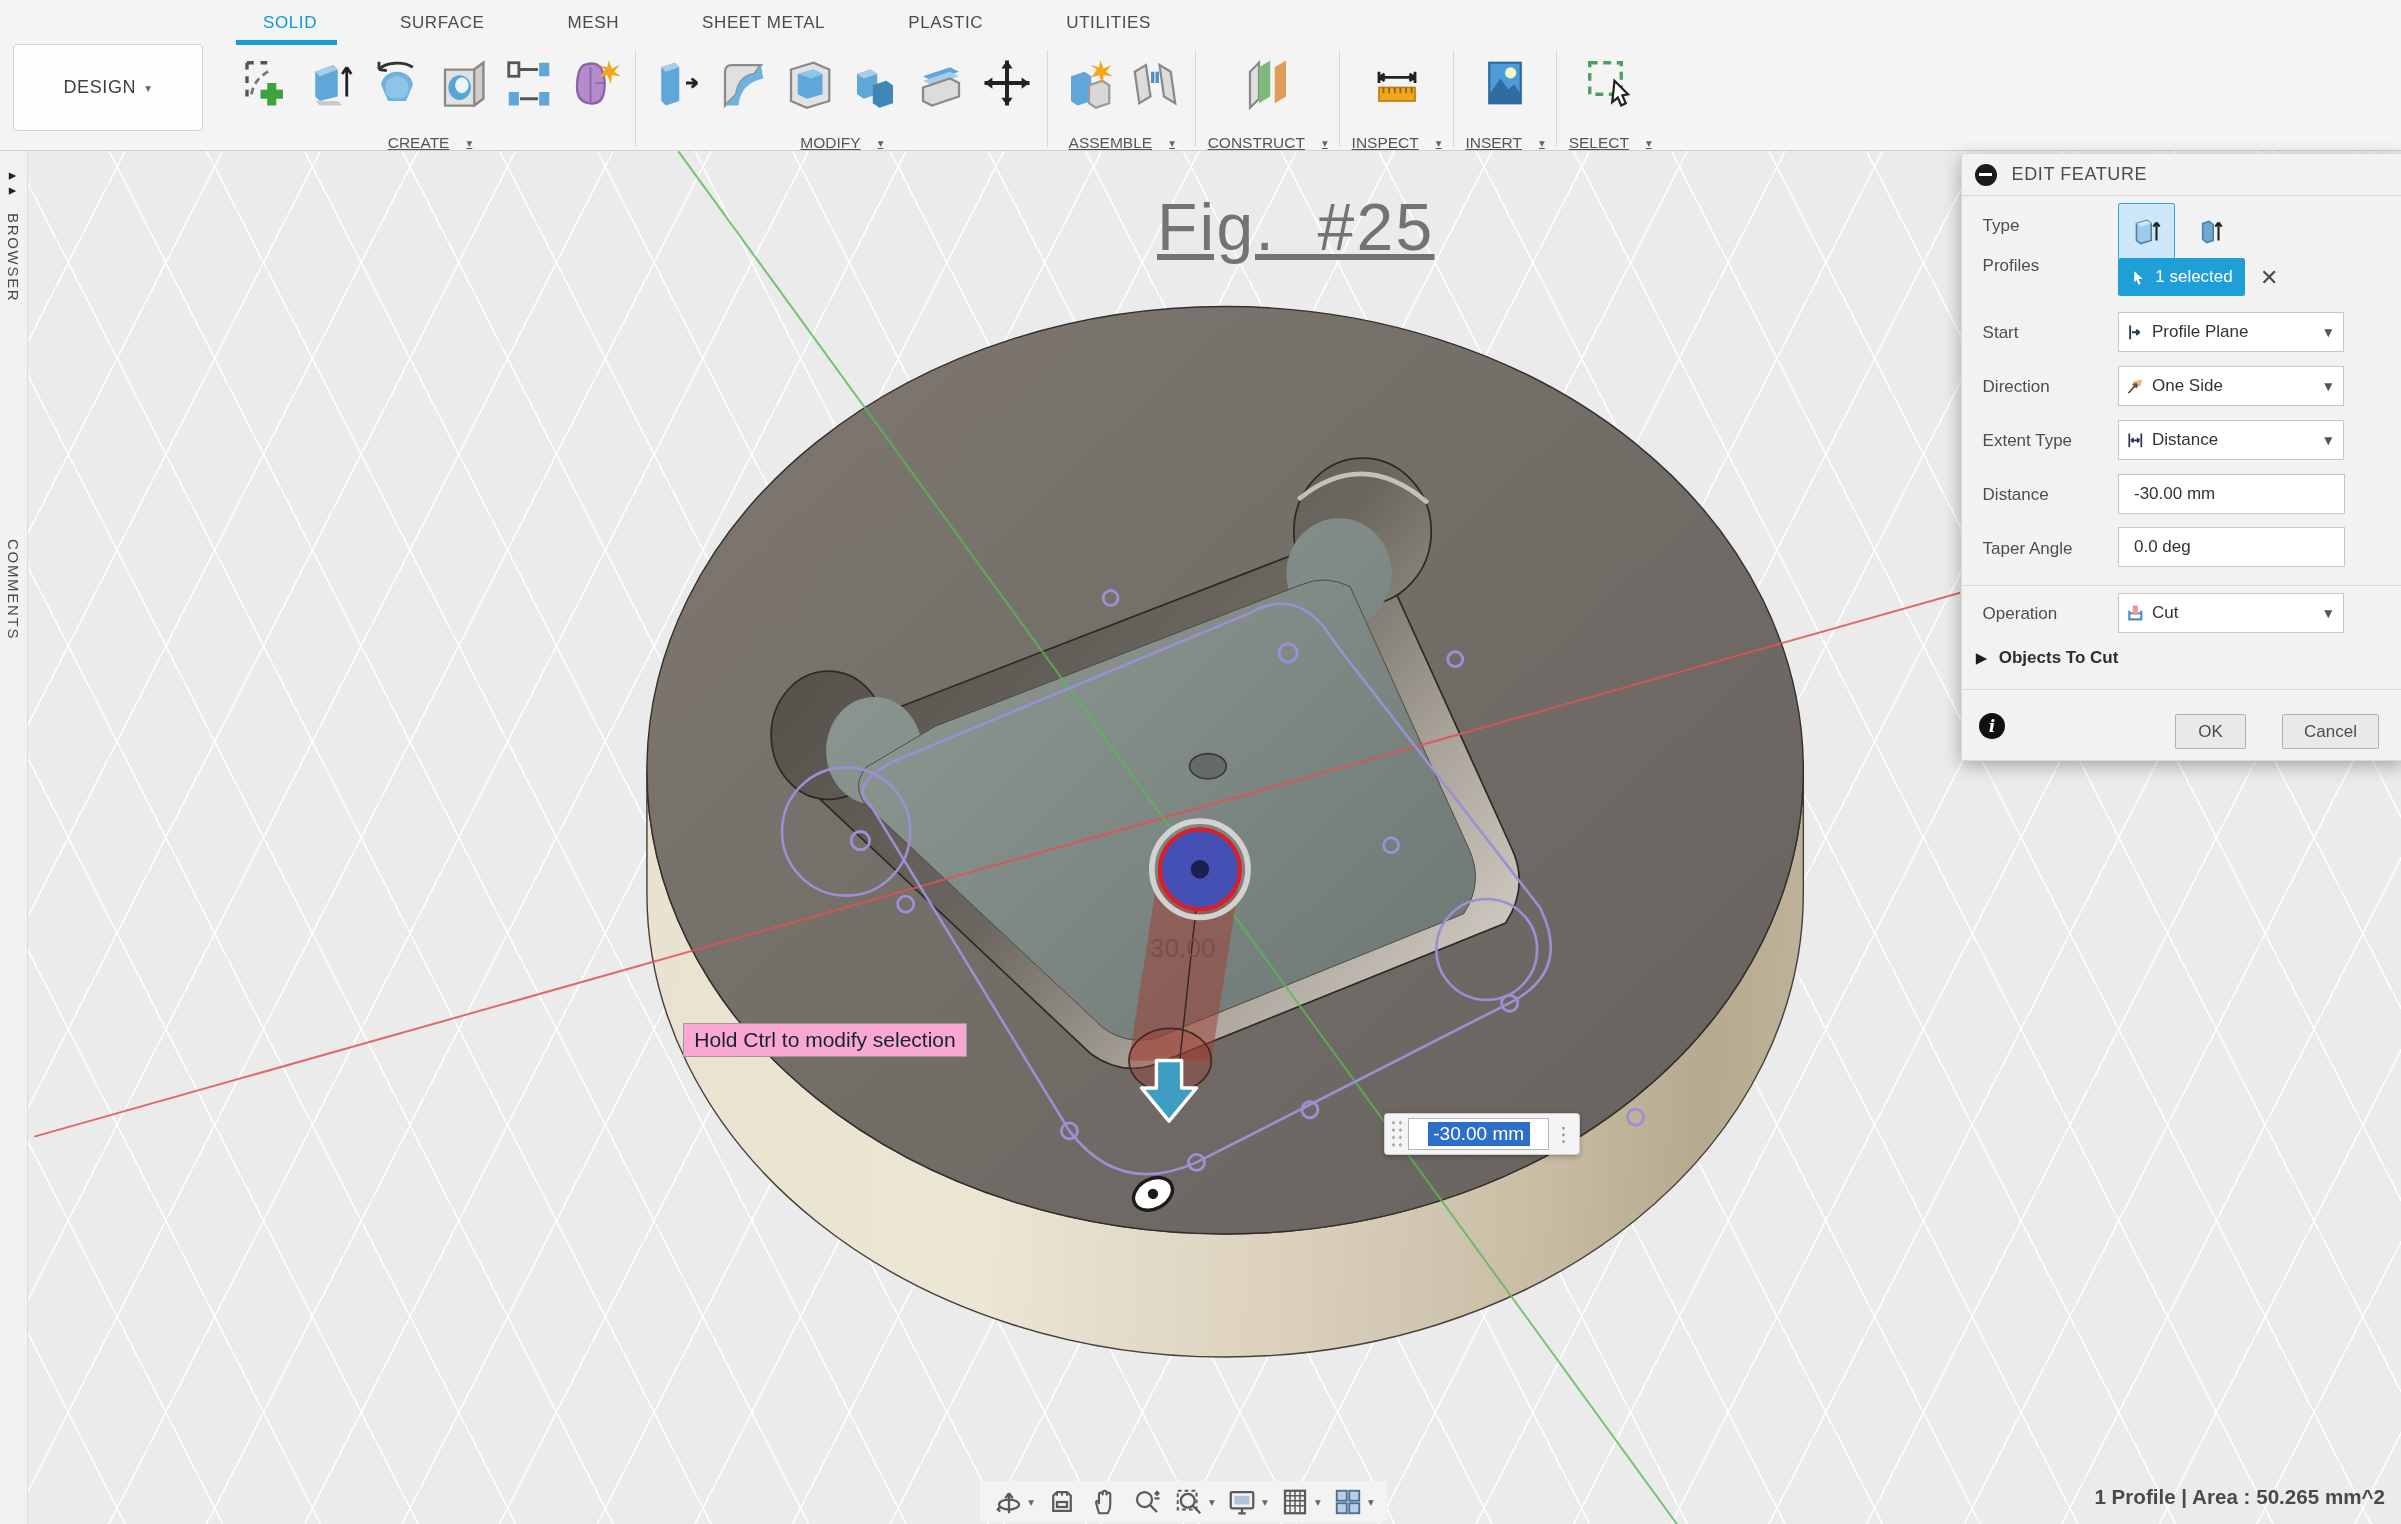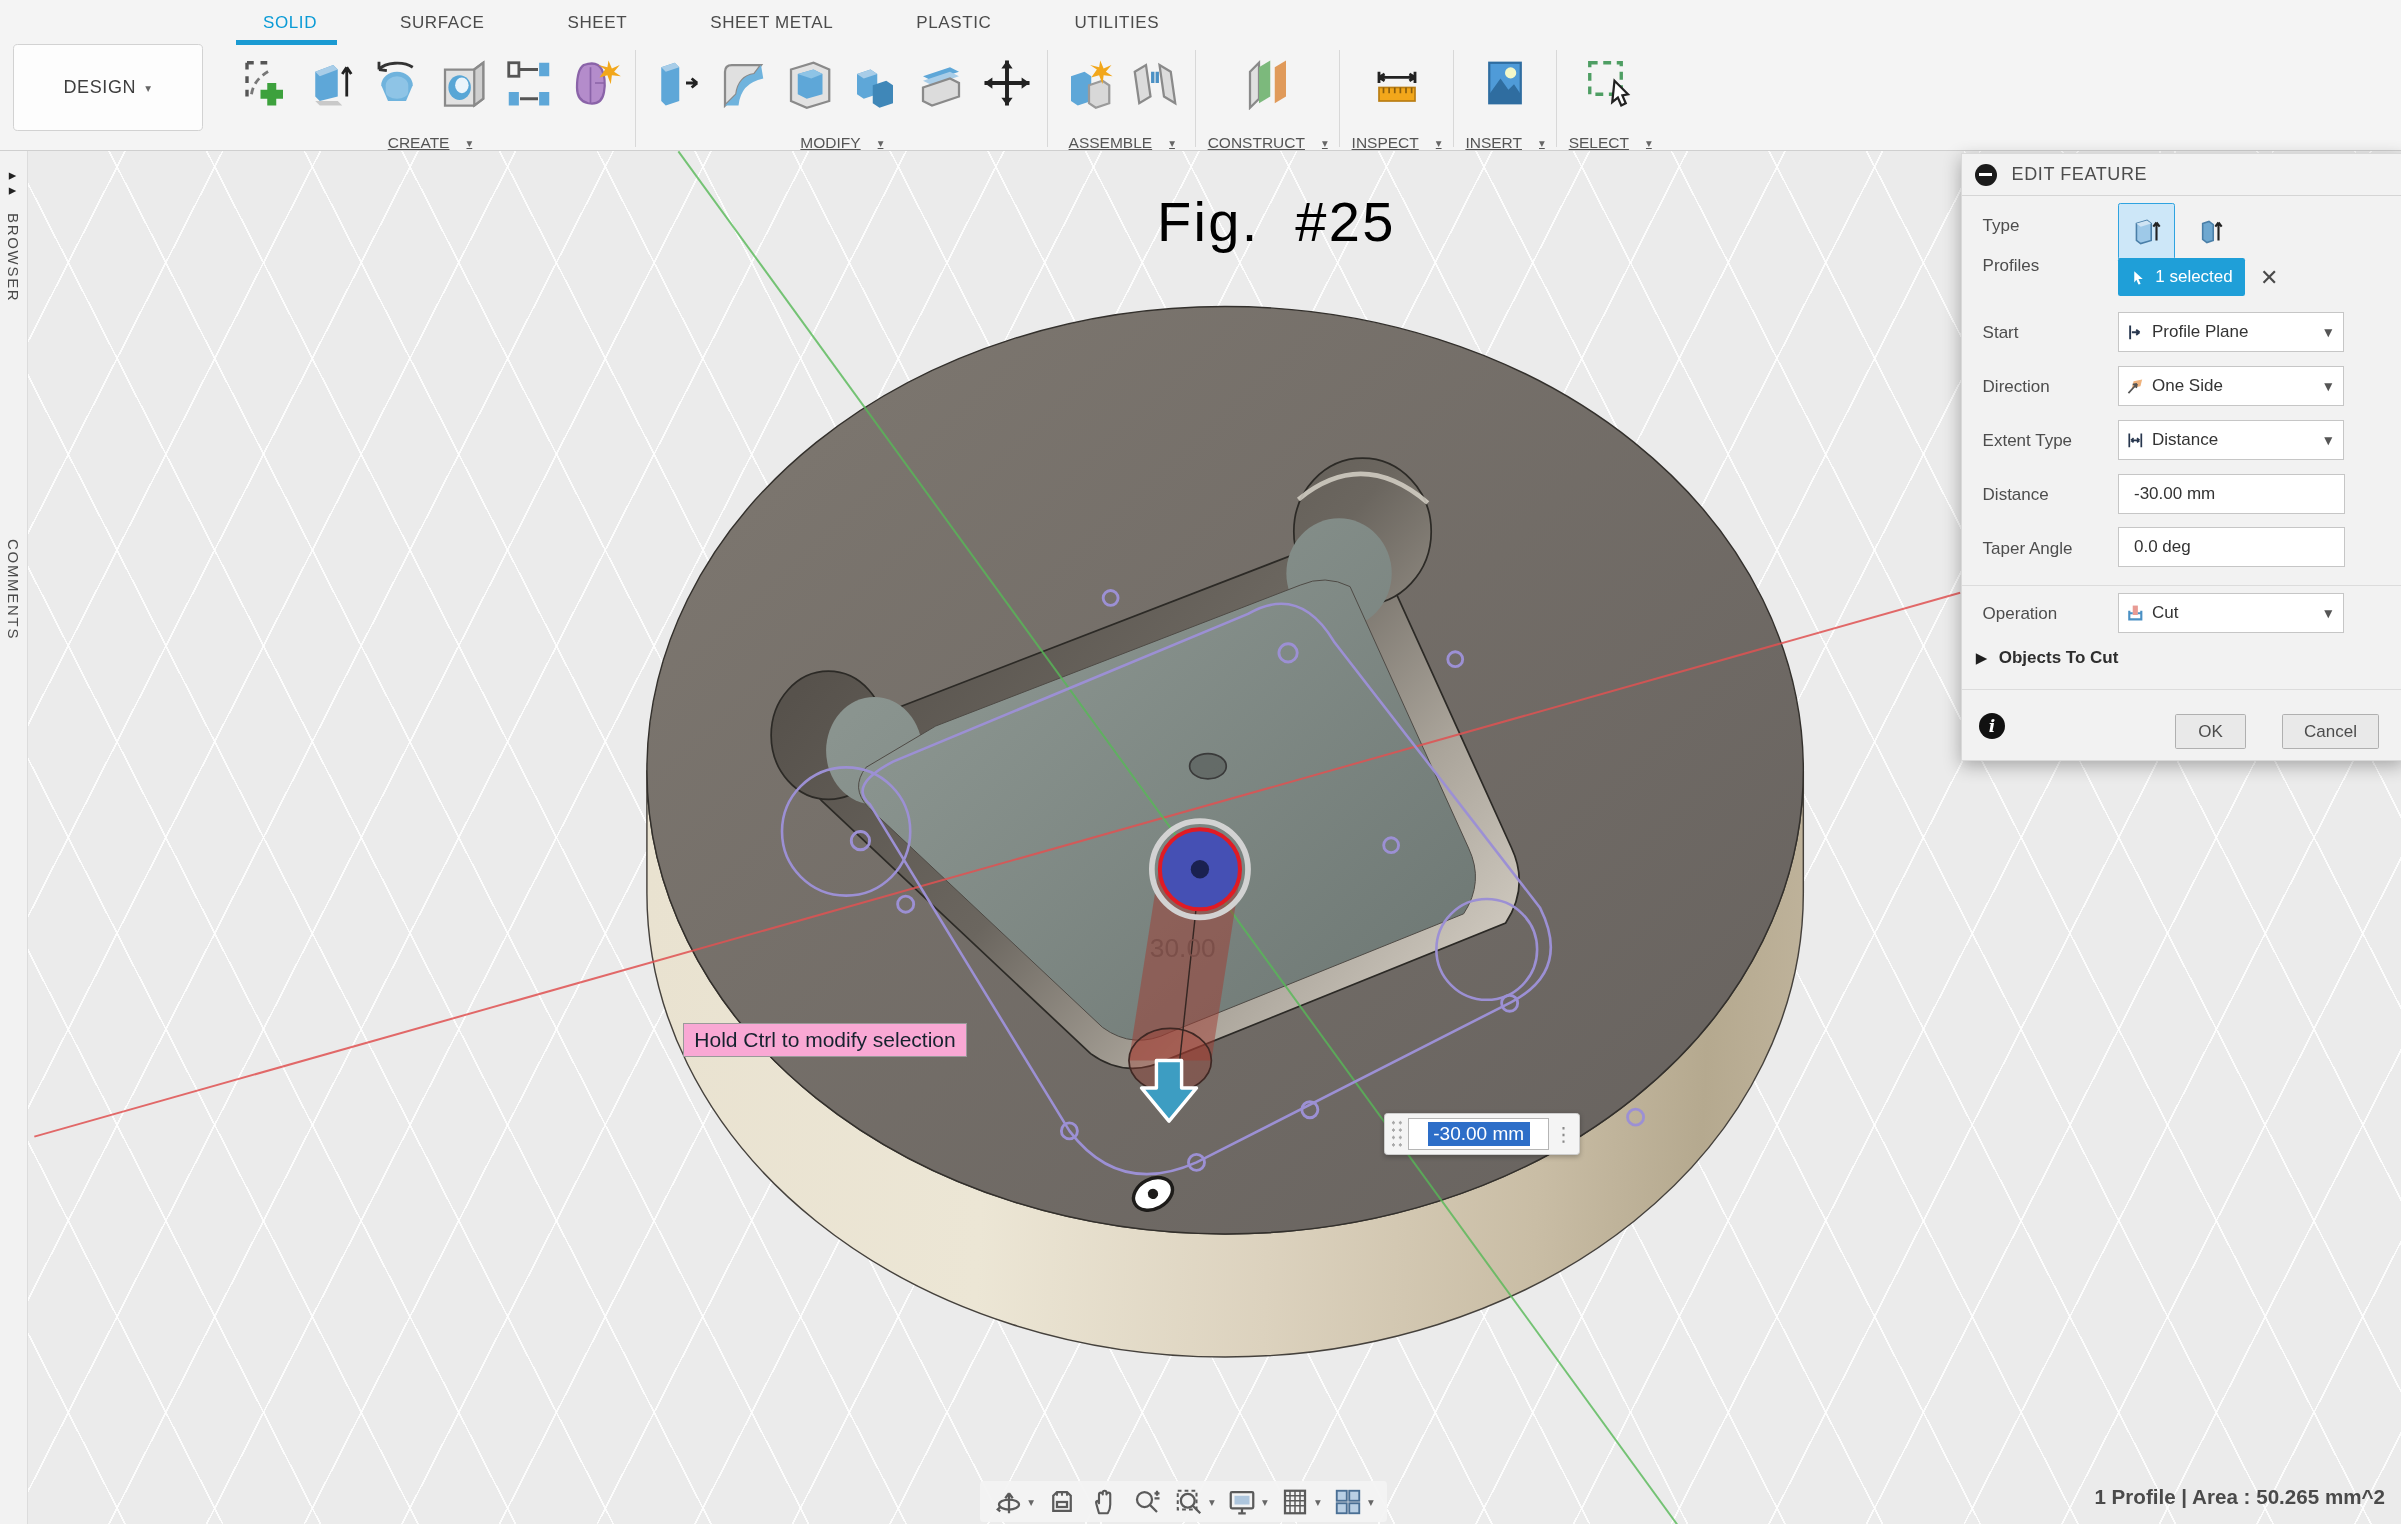--- a/index.html
+++ b/index.html
@@ -37,22 +37,22 @@
     border-right:1.1px solid #dcdcdc;z-index:15;}
   .side-label{writing-mode:vertical-rl;text-orientation:sideways;font-size:15px;color:#4a4a4a;
     letter-spacing:1.7px;position:absolute;left:4.6px;}
   .side-arrows{position:absolute;left:3.4px;top:16px;font-size:15px;color:#222;
     writing-mode:vertical-rl;letter-spacing:-3.4px;}
 
   
   .scene{position:absolute;left:0;top:0;width:2401px;height:1525px;z-index:5;pointer-events:none;}
 
   
-  .fig-label{position:absolute;left:1157px;top:189px;font-size:56px;color:#000000;
-    white-space:pre;z-index:6;letter-spacing:2.3px;}
+  .fig-label{position:absolute;left:1157px;top:189px;font-size:66px;color:#737373;
+    white-space:pre;z-index:6;letter-spacing:2.3px;text-decoration:underline;}
   .tooltip{position:absolute;left:683px;top:1023px;height:32px;background:#f9a8d4;
     border:1.1px solid #9a9a9a;display:flex;align-items:center;padding:0 10.3px;font-size:21px;
     color:#16222e;z-index:8;}
   .float-input{position:absolute;left:1384px;top:1113px;width:194px;height:40px;background:#f4f4f4;
     border:0.6px solid #cdcdcd;border-radius:3.4px;box-shadow:0 1.7px 5.7px rgba(0,0,0,.25);
     display:flex;align-items:center;z-index:8;}
   .grip{width:15px;height:30px;margin-left:4.6px;
     background:radial-gradient(circle,#a8a8a8 1.4px,transparent 1.7px) 0 0/6.9px 7.4px;}
   .float-field{flex:1;height:30px;background:#fff;border:1.1px solid #b5b5b5;margin:0 3.4px;
     display:flex;align-items:center;justify-content:center;}
@@ -208,21 +208,21 @@
   </div>
 
   <div class="topbar">
     <div class="design-btn">
       <span>DESIGN</span>
       <span class="caret">▾</span>
     </div>
     <div class="tabs">
       <div class="tab active">SOLID</div>
       <div class="tab">SURFACE</div>
-      <div class="tab">SHEET</div>
+      <div class="tab">MESH</div>
       <div class="tab">SHEET METAL</div>
       <div class="tab">PLASTIC</div>
       <div class="tab">UTILITIES</div>
     </div>
     <div class="tab-underline"></div>
 
     <div class="groups">
 
       <div class="group">
         <div class="group-icons">

